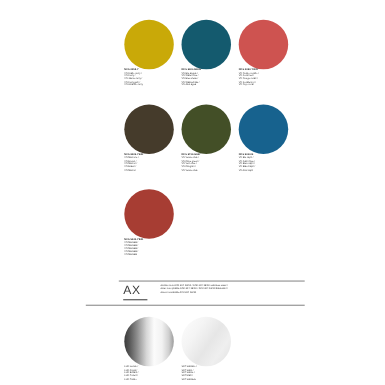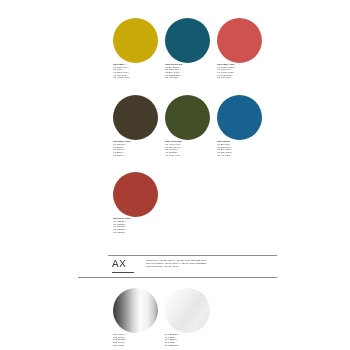--- a/index.html
+++ b/index.html
@@ -60,21 +60,21 @@
   }
   .rule-bottom{
     position:absolute;left:78px;top:22px;
     width:199px;height:1px;background:#8d8d8d;
   }
   .ax-label{
     position:absolute;left:112px;top:3px;
     font-size:11px;
     letter-spacing:.6px;
     color:#3b3b3b;
-    font-family:Liberation Mono, monospace;
+    font-family:Liberation Sans, sans-serif;
     text-align:right;
   }
   .ax-underline{
     position:absolute;left:112px;top:17px;
     width:22px;height:1px;background:#4a4a4a;
   }
   .ax-desc{
     position:absolute;left:146px;top:4px;
     width:130px;
     line-height:1.3;

